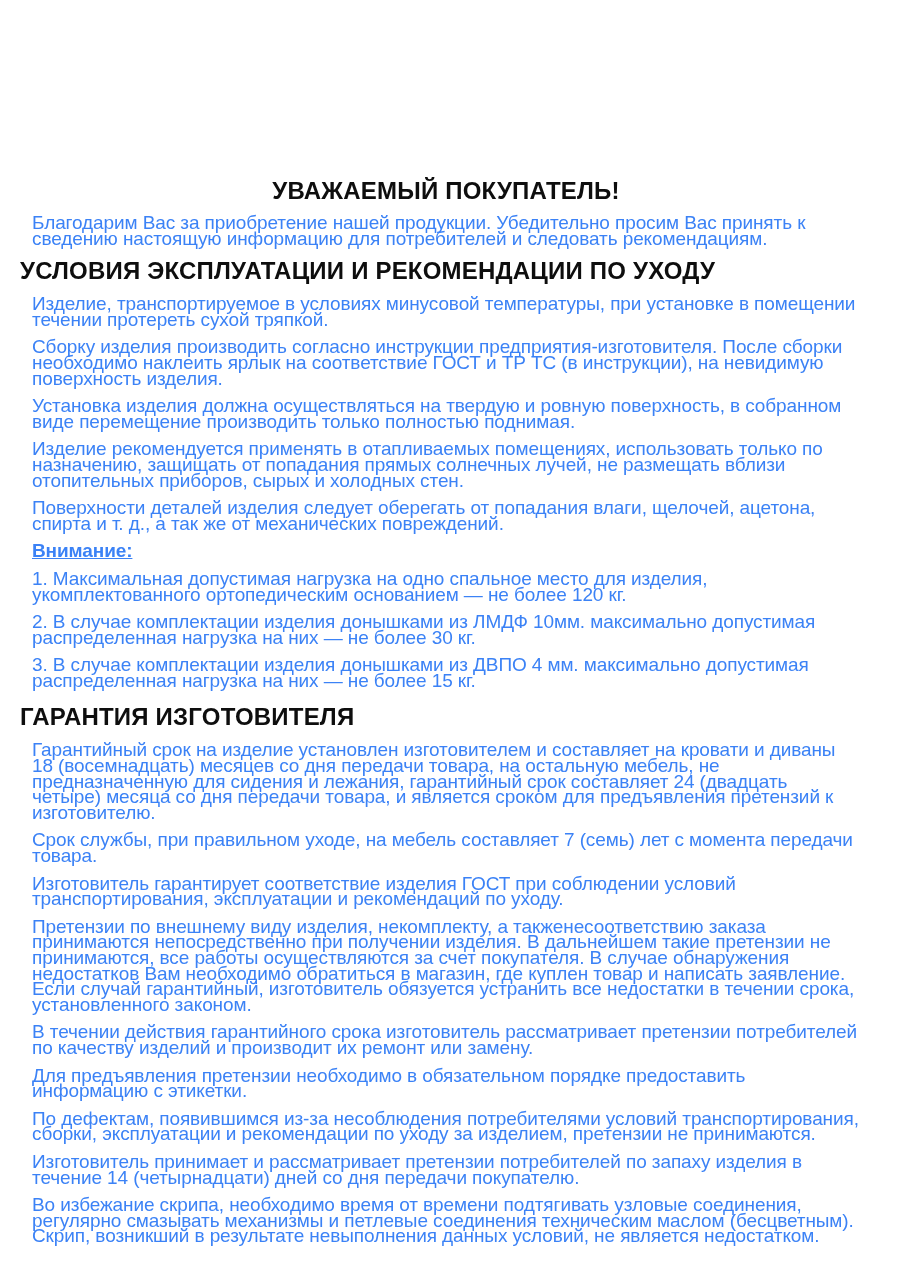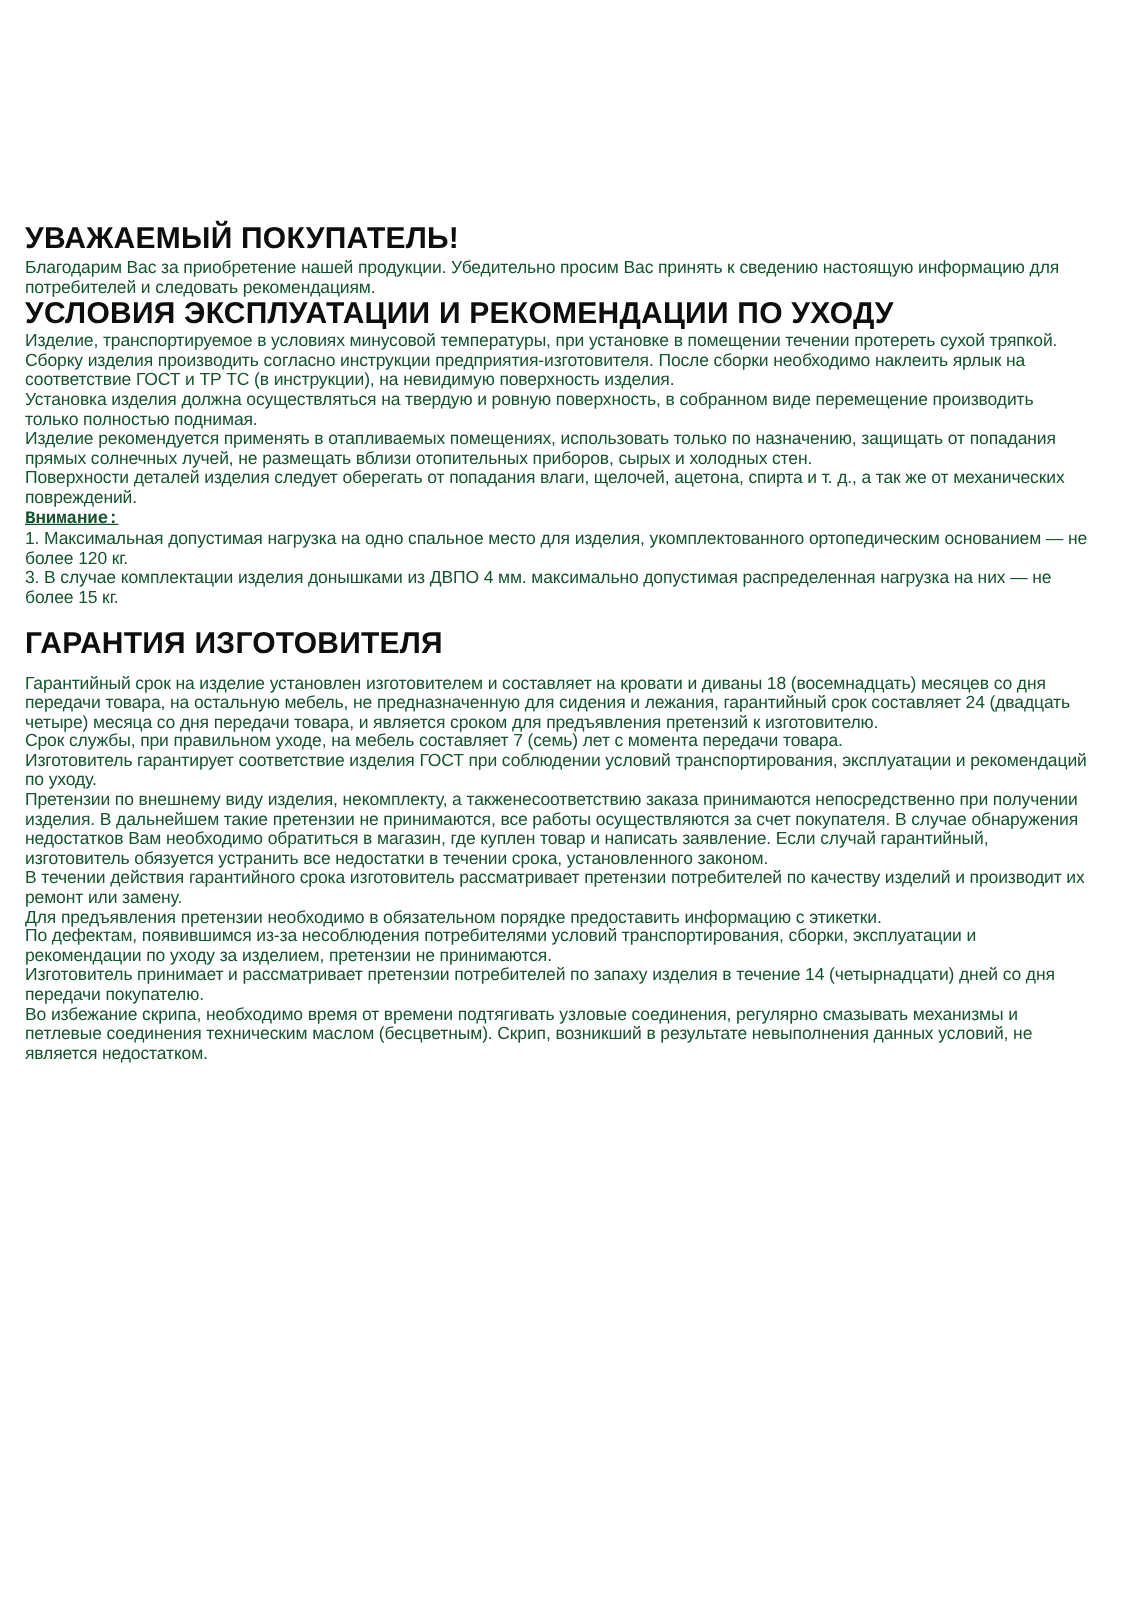--- a/index.html
+++ b/index.html
@@ -13,55 +13,55 @@
     font-family: "Liberation Sans", "DejaVu Sans", sans-serif;
     color: #1d1d1d;
     -webkit-font-smoothing: antialiased;
   }
   .doc {
     box-sizing: border-box;
     width: 900px;
     padding: 178px 28px 40px 20px;
   }
   .doc p {
-    margin: 0;
-    font-size: 14px;
+    margin: 12px;
+    font-size: 19px;
     line-height: 15.6px;
     letter-spacing: -0.1px;
-    color: #14532d;
+    color: #3b82f6;
   }
   .section-heading {
     margin: 0;
     font-size: 24px;
     line-height: 26px;
     font-weight: 700;
     color: #0e0e0e;
     letter-spacing: 0.2px;
   }
   .heading-greeting {
     line-height: 25px;
     margin-bottom: 3px;
+    text-align: center;
   }
   .heading-usage {
     margin-top: 1px;
     margin-bottom: 1px;
   }
   .heading-warranty {
     margin-top: 16px;
     margin-bottom: 11px;
   }
   .heading-mechanisms {
     margin-top: 5px;
     margin-bottom: 1px;
     line-height: 29px;
   }
   .attention-label {
     font-weight: 700;
     text-decoration: underline;
-    font-family: Liberation Mono, monospace;
   }
 </style>
 </head>
 <body>
 
 <div class="doc">
 
   <section>
     <h1 class="section-heading heading-greeting">УВАЖАЕМЫЙ ПОКУПАТЕЛЬ!</h1>
     <p>Благодарим Вас за приобретение нашей продукции. Убедительно просим Вас принять к сведению настоящую информацию для потребителей и следовать рекомендациям.</p>
@@ -69,20 +69,21 @@
 
   <section>
     <h1 class="section-heading heading-usage">УСЛОВИЯ ЭКСПЛУАТАЦИИ И РЕКОМЕНДАЦИИ ПО УХОДУ</h1>
     <p>Изделие, транспортируемое в условиях минусовой температуры, при установке в помещении течении протереть сухой тряпкой.</p>
     <p>Сборку изделия производить согласно инструкции предприятия-изготовителя. После сборки необходимо наклеить ярлык на соответствие ГОСТ и ТР ТС (в инструкции), на невидимую поверхность изделия.</p>
     <p>Установка изделия должна осуществляться на твердую и ровную поверхность, в собранном виде перемещение производить только полностью поднимая.</p>
     <p>Изделие рекомендуется  применять в отапливаемых помещениях, использовать только по назначению, защищать от попадания прямых солнечных лучей, не размещать вблизи отопительных приборов, сырых и холодных стен.</p>
     <p>Поверхности деталей изделия следует оберегать от попадания влаги, щелочей, ацетона, спирта и т. д., а так же от механических повреждений.</p>
     <p><span class="attention-label">Внимание:</span></p>
     <p>1. Максимальная допустимая нагрузка на одно спальное место для изделия, укомплектованного ортопедическим основанием — не более 120 кг.</p>
+    <p>2. В случае комплектации изделия донышками из ЛМДФ 10мм. максимально допустимая распределенная нагрузка на них — не более 30 кг.</p>
     <p>3. В случае комплектации изделия донышками из ДВПО 4 мм. максимально допустимая распределенная нагрузка на них — не более 15 кг.</p>
   </section>
 
   <section>
     <h1 class="section-heading heading-warranty">ГАРАНТИЯ ИЗГОТОВИТЕЛЯ</h1>
     <p>Гарантийный срок на изделие установлен изготовителем и составляет на кровати и диваны 18 (восемнадцать) месяцев со дня передачи товара, на остальную мебель, не предназначенную для сидения и лежания, гарантийный срок составляет 24 (двадцать четыре) месяца со дня передачи товара, и является сроком для предъявления претензий к изготовителю.</p>
     <p>Срок службы, при правильном уходе, на мебель составляет 7 (семь) лет с момента передачи товара.</p>
     <p>Изготовитель гарантирует соответствие изделия ГОСТ при соблюдении условий транспортирования, эксплуатации и рекомендаций по уходу.</p>
     <p>Претензии по внешнему виду изделия, некомплекту, а такженесоответствию заказа принимаются непосредственно при получении изделия. В дальнейшем такие претензии не принимаются, все работы осуществляются за счет покупателя. В случае обнаружения недостатков  Вам необходимо обратиться в магазин, где куплен товар и написать заявление. Если случай гарантийный, изготовитель обязуется устранить все недостатки в течении срока, установленного законом.</p>
     <p>В течении действия гарантийного срока изготовитель рассматривает претензии потребителей по качеству изделий и производит их ремонт или замену.</p>

